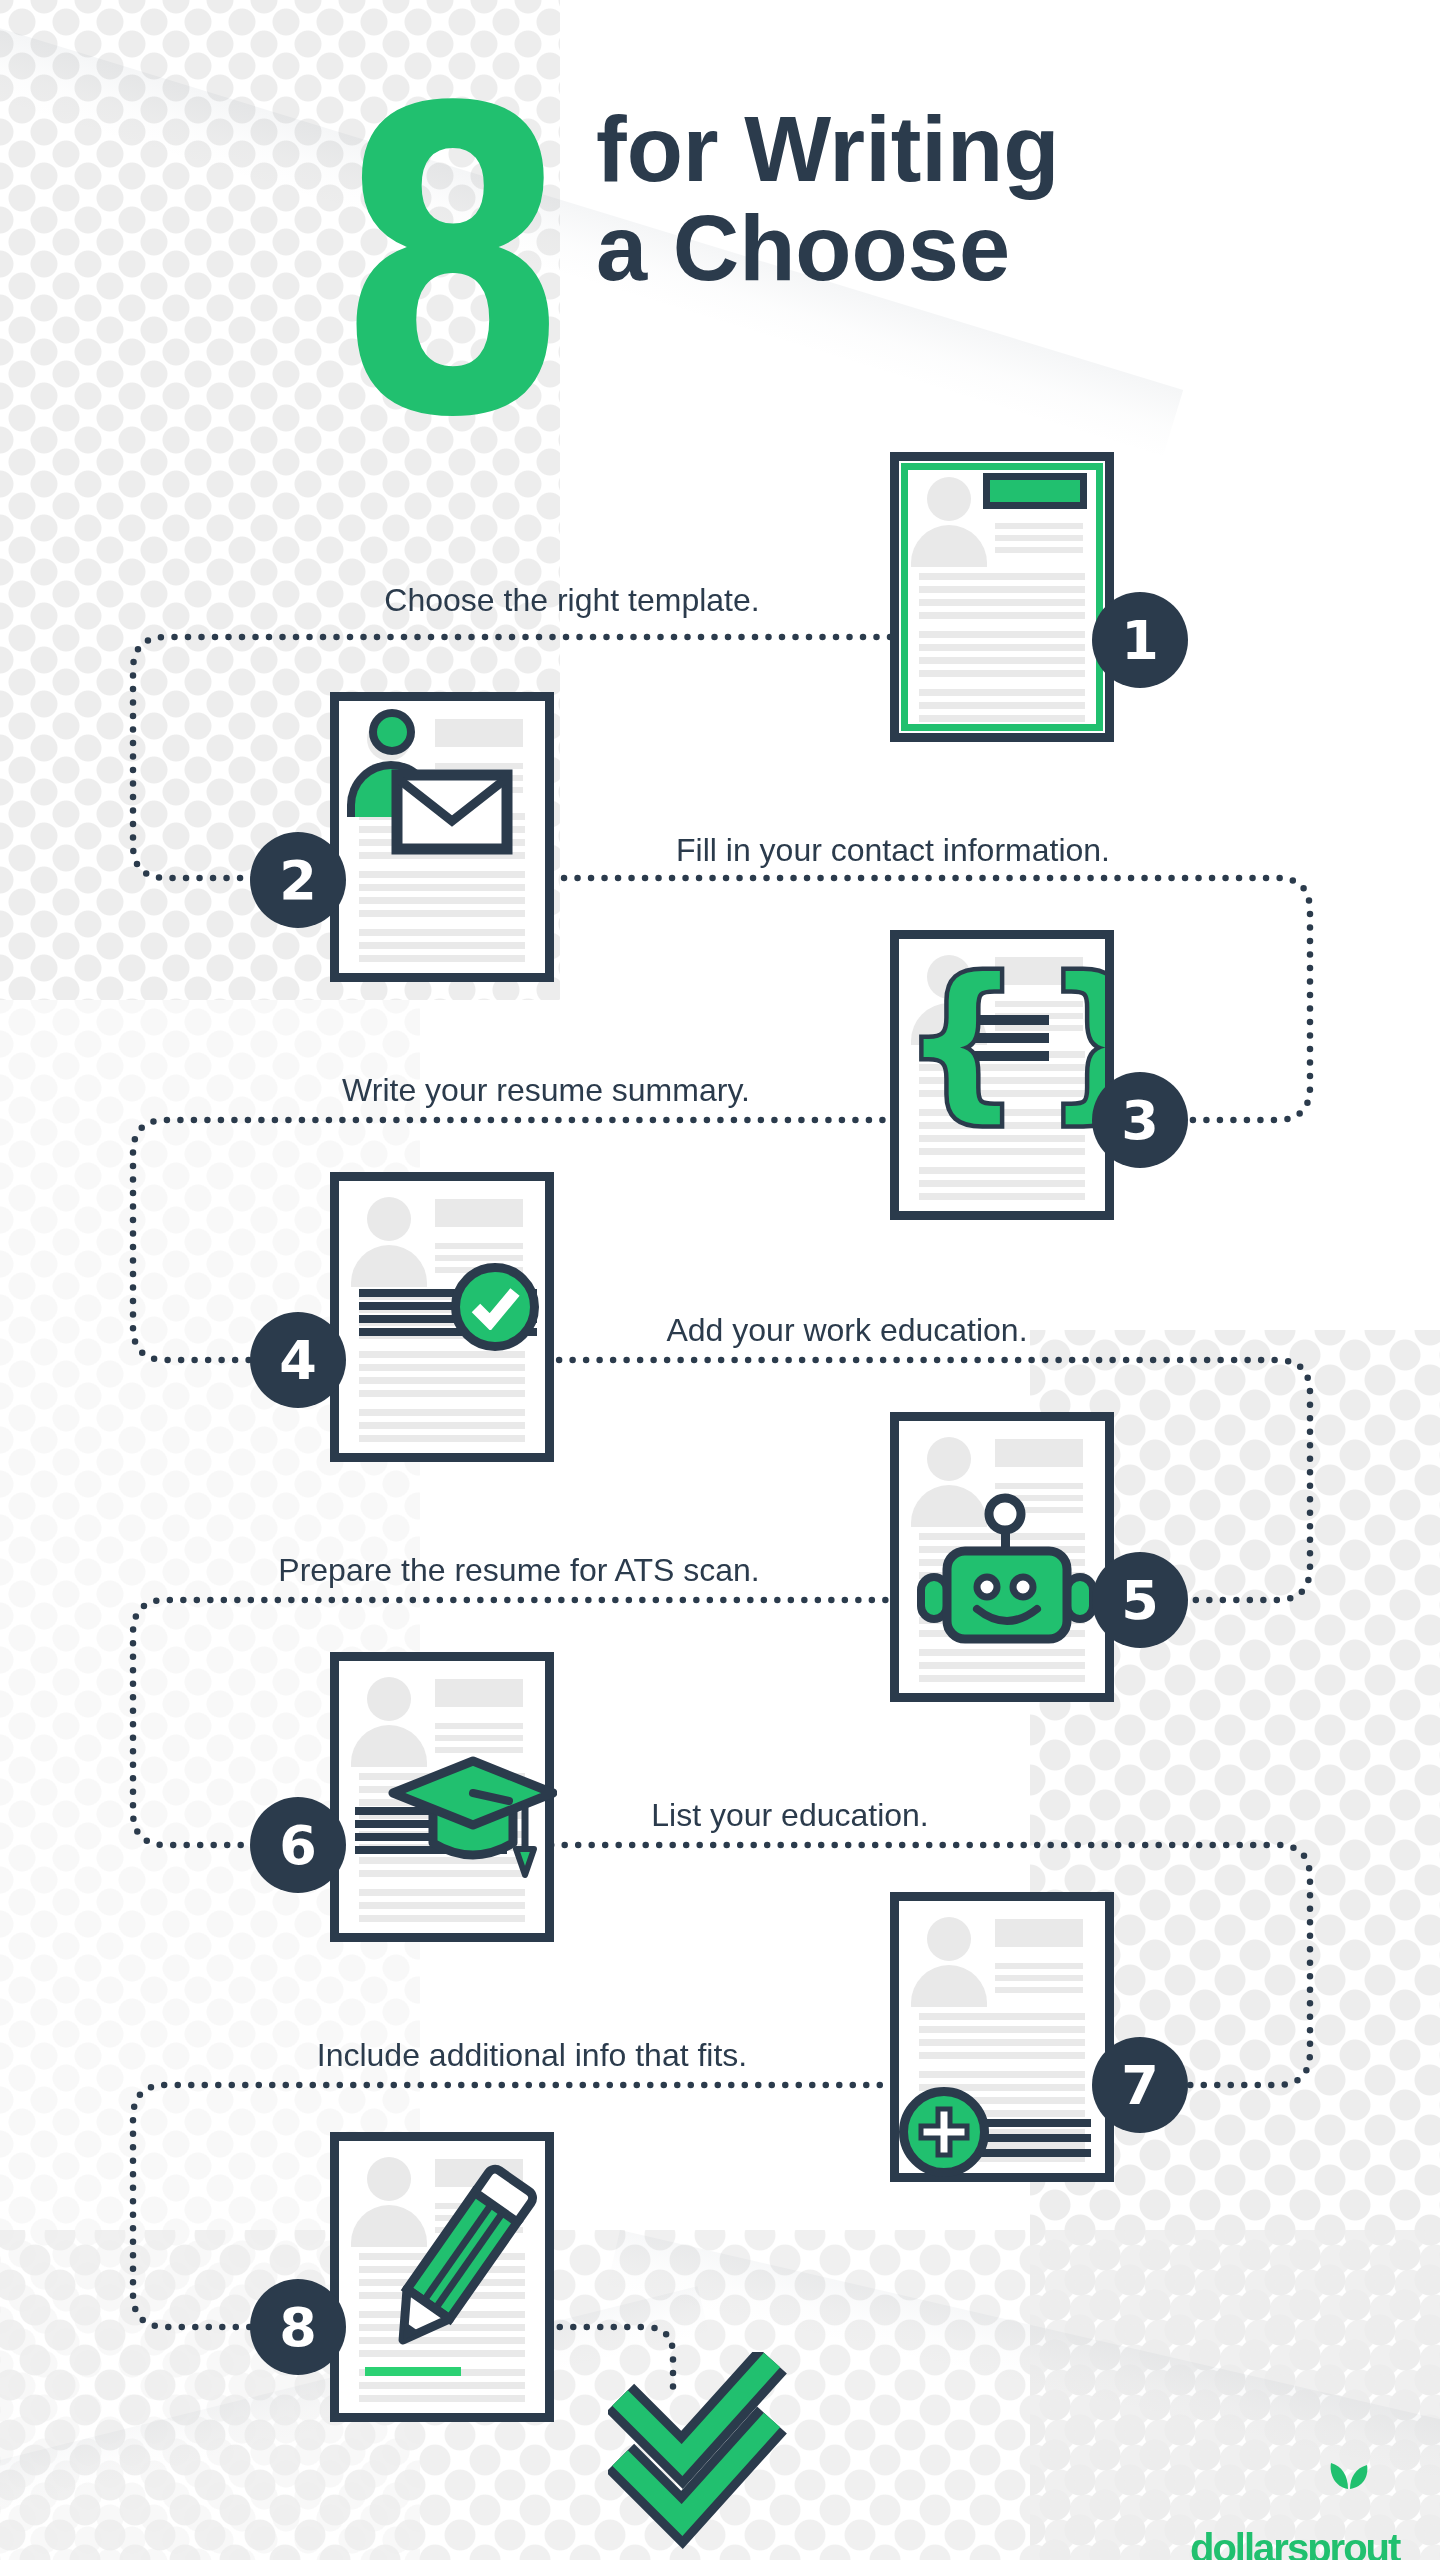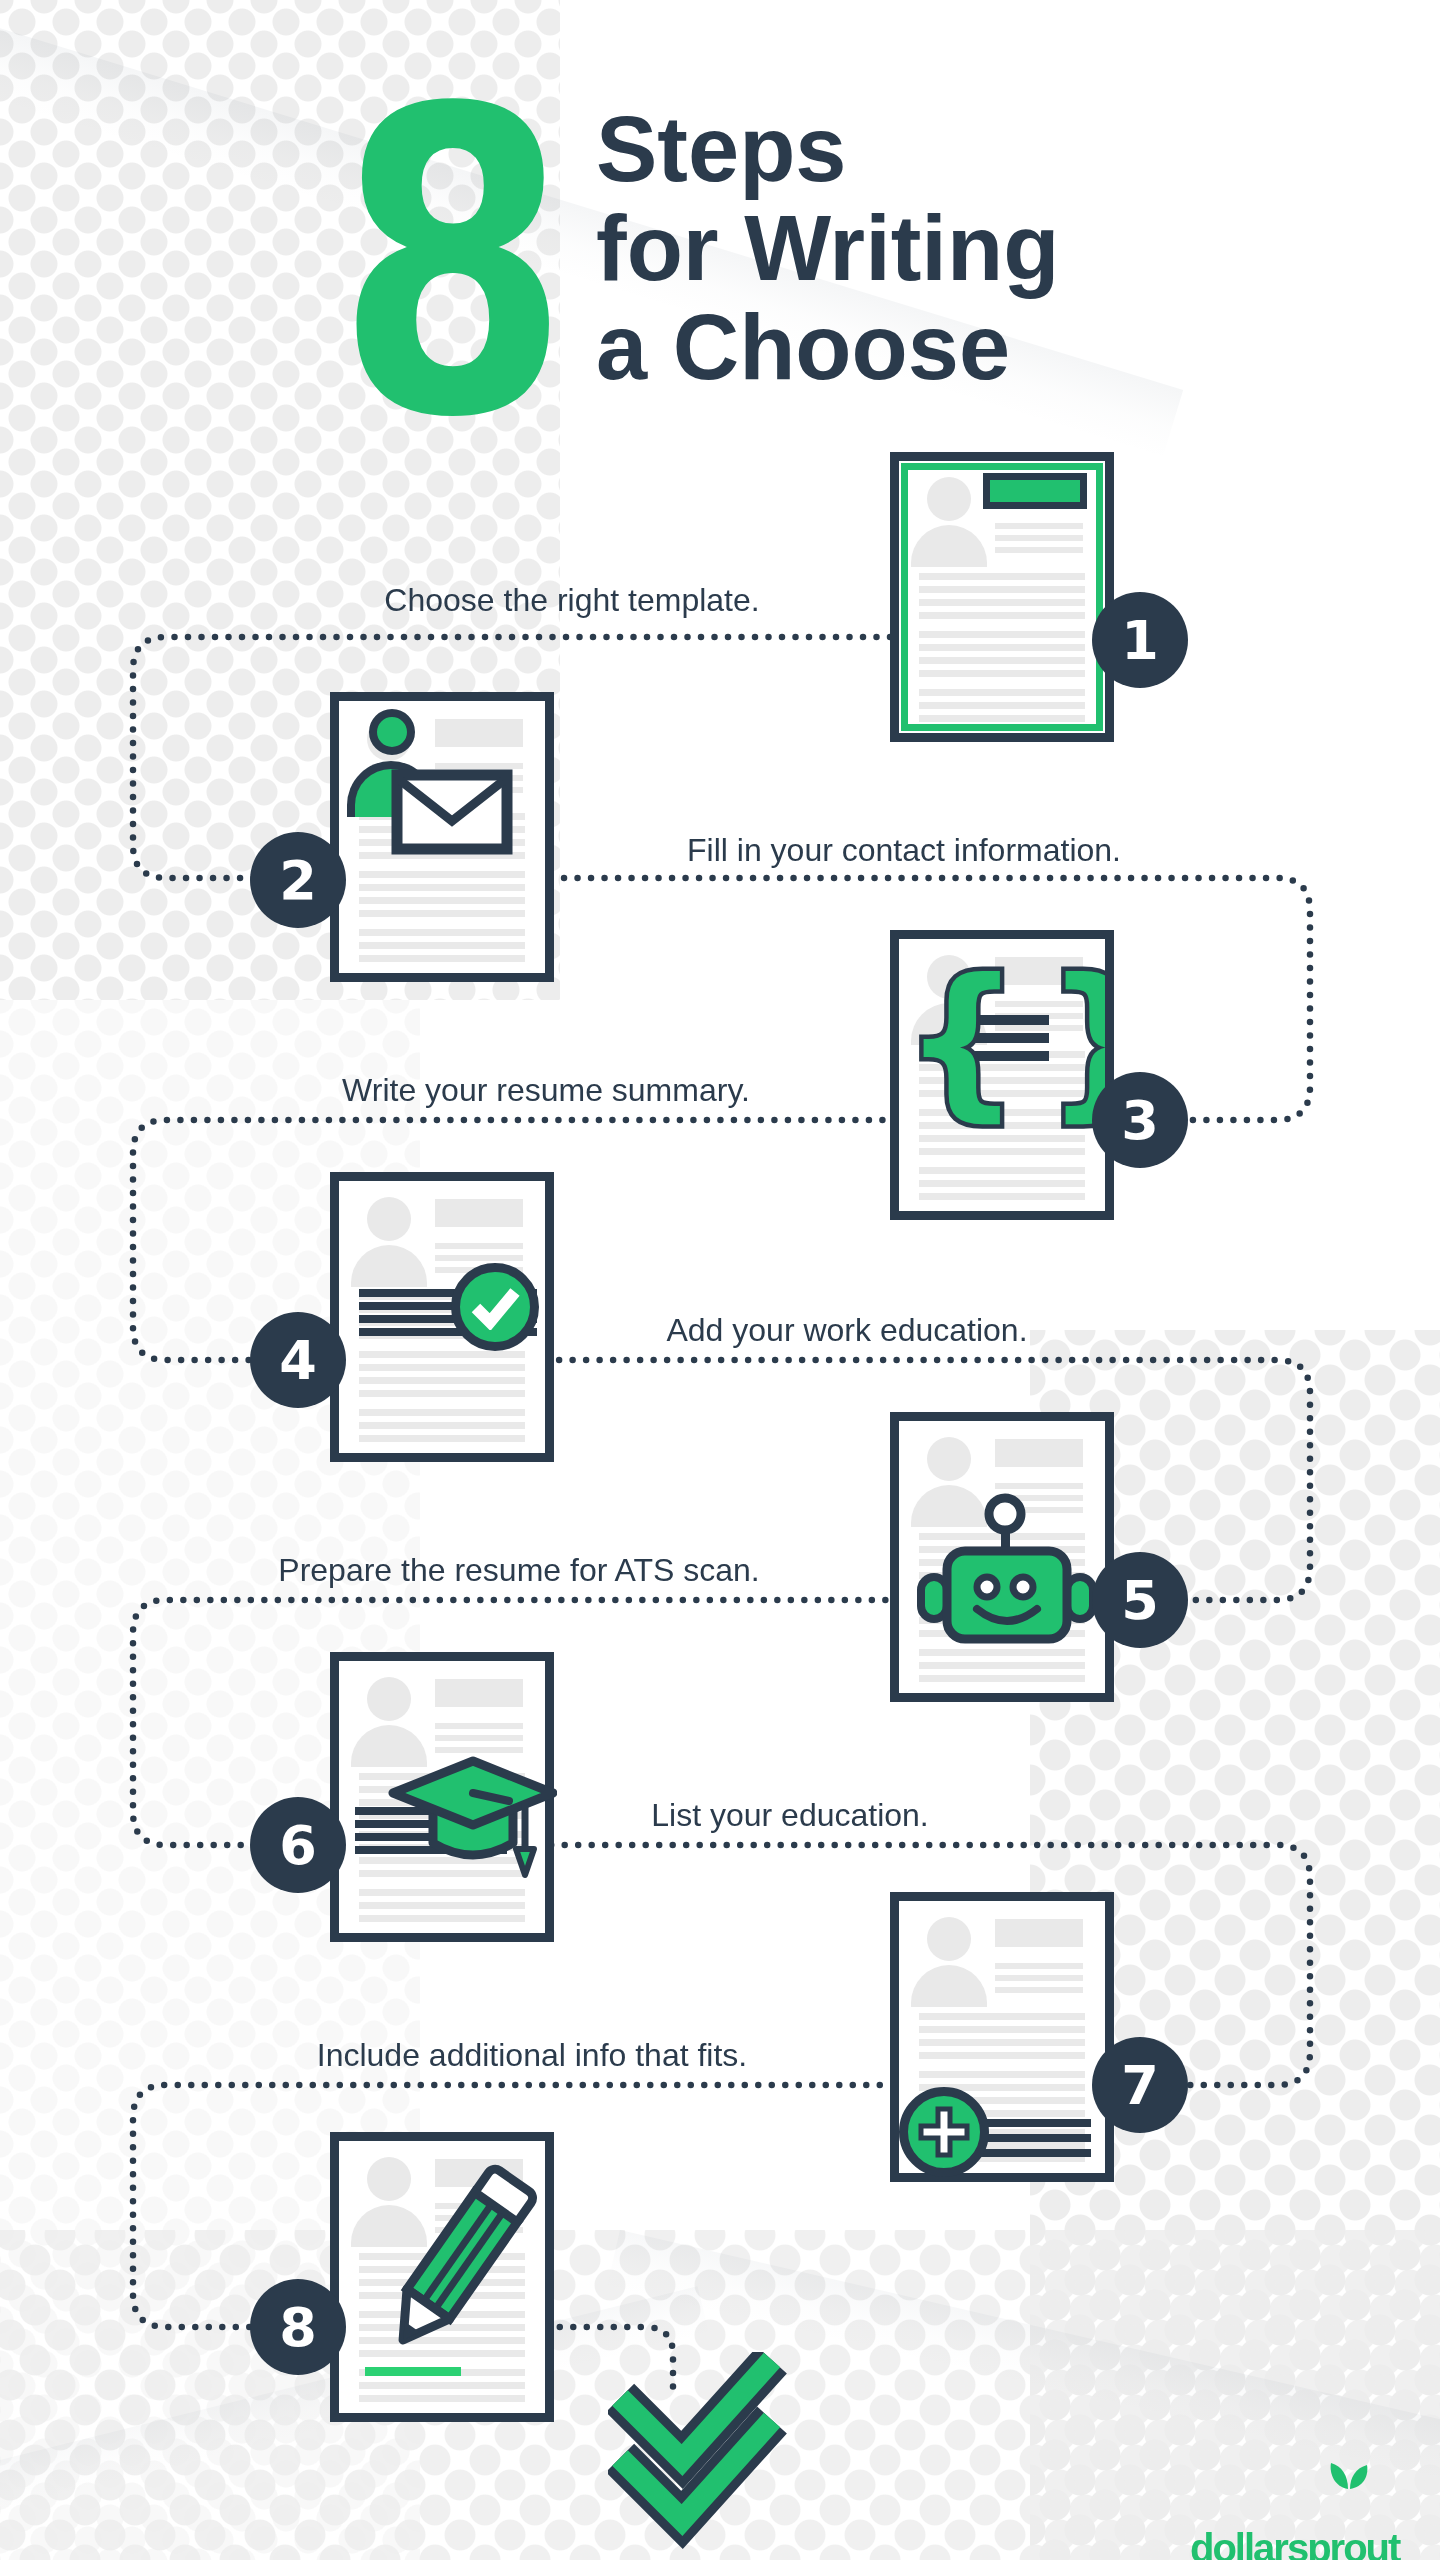--- a/index.html
+++ b/index.html
@@ -100,27 +100,26 @@
   <div class="streak streak1"></div>
   <div class="streak streak2"></div>
   <div class="streak streak3"></div>
 
   <svg class="route" width="1440" height="2560" viewBox="0 0 1440 2560">
     <path d="M890 637 H166 Q133 637 133 670 V845 Q133 878 166 878 H1277 Q1310 878 1310 911 V1087 Q1310 1120 1277 1120 H166 Q133 1120 133 1153 V1327 Q133 1360 166 1360 H1277 Q1310 1360 1310 1393 V1567 Q1310 1600 1277 1600 H166 Q133 1600 133 1633 V1812 Q133 1845 166 1845 H1277 Q1310 1845 1310 1878 V2052 Q1310 2085 1277 2085 H166 Q133 2085 133 2118 V2294 Q133 2327 166 2327 H645 Q673 2327 673 2355 V2392" fill="none" stroke="#2b3b4c" stroke-width="6.5" stroke-linecap="round" stroke-dasharray="0 13.5"></path>
   </svg>
 
   <span class="big8">8</span>
   <div class="title">
-    <div>Steps</div>
     <div>for Writing</div>
     <div>a Choose</div>
   </div>
 
   <div class="label" style="left:572px;top:573px;">Choose the right template.</div>
-  <div class="label" style="left:893px;top:823px;margin-left:11px;">Fill in your contact information.</div>
+  <div class="label" style="left:893px;top:823px;">Fill in your contact information.</div>
   <div class="label" style="left:546px;top:1063px;">Write your resume summary.</div>
   <div class="label" style="left:847px;top:1303px;">Add your work education.</div>
   <div class="label" style="left:519px;top:1543px;">Prepare the resume for ATS scan.</div>
   <div class="label" style="left:790px;top:1788px;">List your education.</div>
   <div class="label" style="left:532px;top:2028px;">Include additional info that fits.</div>
 
   <div class="doc doc-template" style="left:890px;top:452px;">
       <div class="bones">
         <div class="av-head"></div>
         <div class="av-body"></div>

